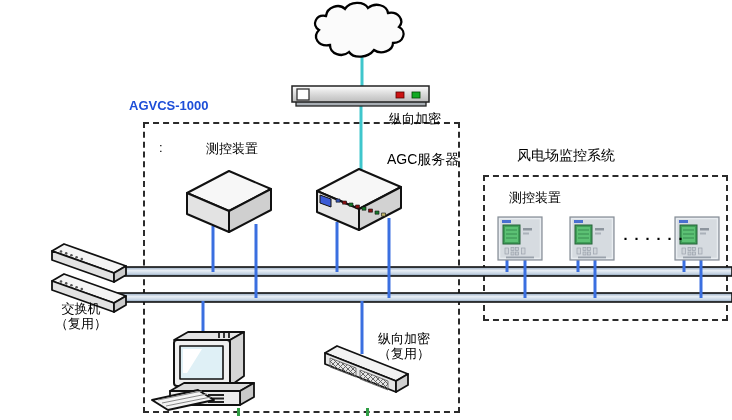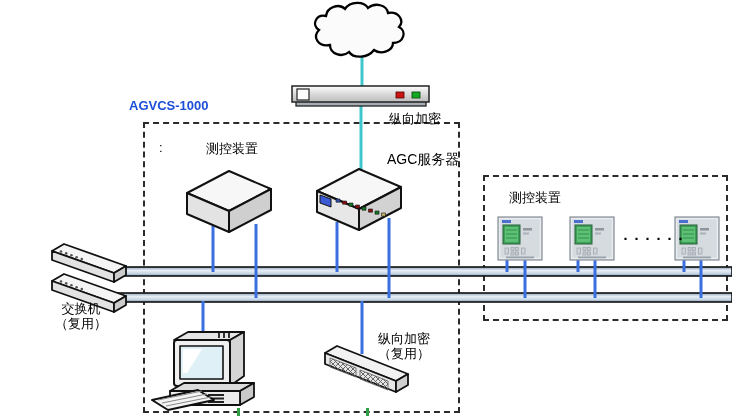--- a/index.html
+++ b/index.html
@@ -179,20 +179,21 @@
 
     <rect x="237" y="408" width="3" height="8" fill="#2f9e44"></rect>
     <rect x="366" y="408" width="3" height="8" fill="#2f9e44"></rect>
   </svg>
 
   <div class="label lbl13" style="left:389px;top:68px;margin-top:44px;">纵向加密</div>
   <div class="label red-bold" style="left:129px;top:99px;">AGVCS-1000</div>
   <div class="label lbl13" style="left:159px;top:141px;">:</div>
   <div class="label lbl13" style="left:206px;top:142px;">测控装置</div>
   <div class="label lbl14" style="left:373px;top:151px;margin-left:14px;">AGC服务器</div>
+  <div class="label lbl14" style="left:517px;top:147px;">风电场监控系统</div>
   <div class="label lbl13" style="left:509px;top:191px;">测控装置</div>
   <div class="label dots" style="left:621px;top:228px;">......</div>
   <div class="label lbl13 center" style="left:40px;top:302px;width:82px;">
     <span>交换机</span><br>
     <span>（复用）</span>
   </div>
   <div class="label lbl13 center" style="left:363px;top:332px;width:82px;">
     <span>纵向加密</span><br>
     <span>（复用）</span>
   </div>

